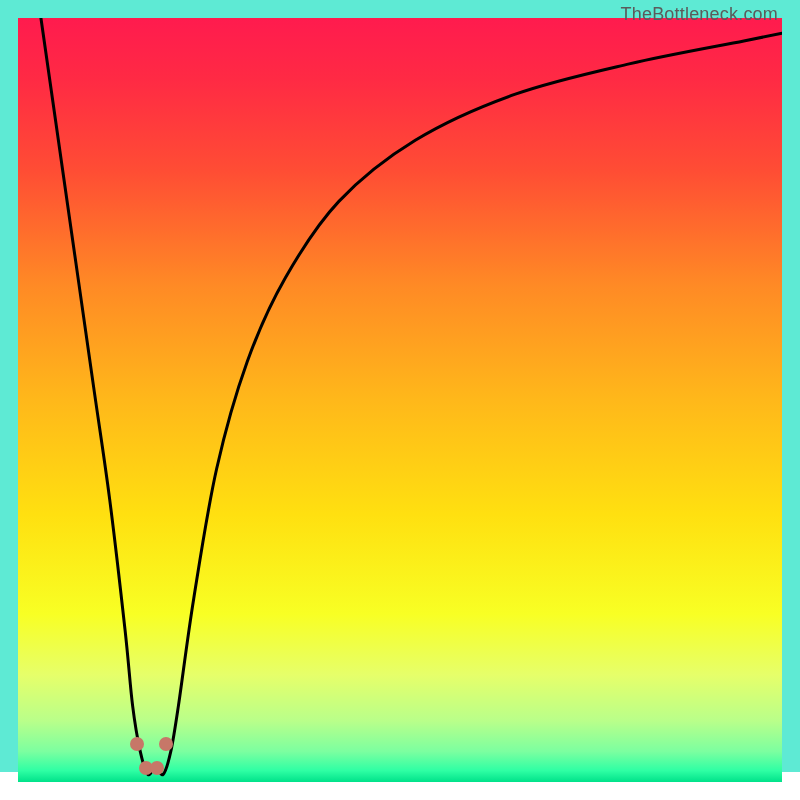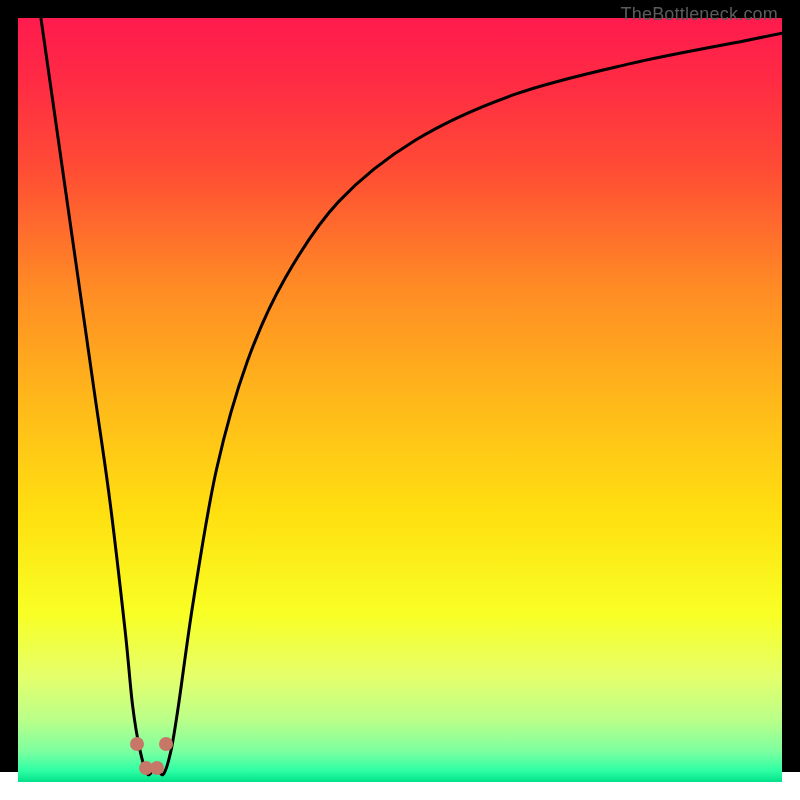--- a/index.html
+++ b/index.html
@@ -1,21 +1,21 @@
 <!DOCTYPE html>
 <html><head>
 <meta charset="utf-8">
 <style>
   * { margin: 0; padding: 0; box-sizing: border-box; }
   html, body { width: 800px; height: 800px; overflow: hidden; }
   .canvas {
     position: relative;
     width: 800px;
     height: 772px;
-    background: #000000;
+    background: #5eead4;
   }
   .plot-area {
     position: absolute;
     left: 18px;
     top: 18px;
     width: 764px;
     height: 764px;
     overflow: hidden;
   }
   .gradient {

